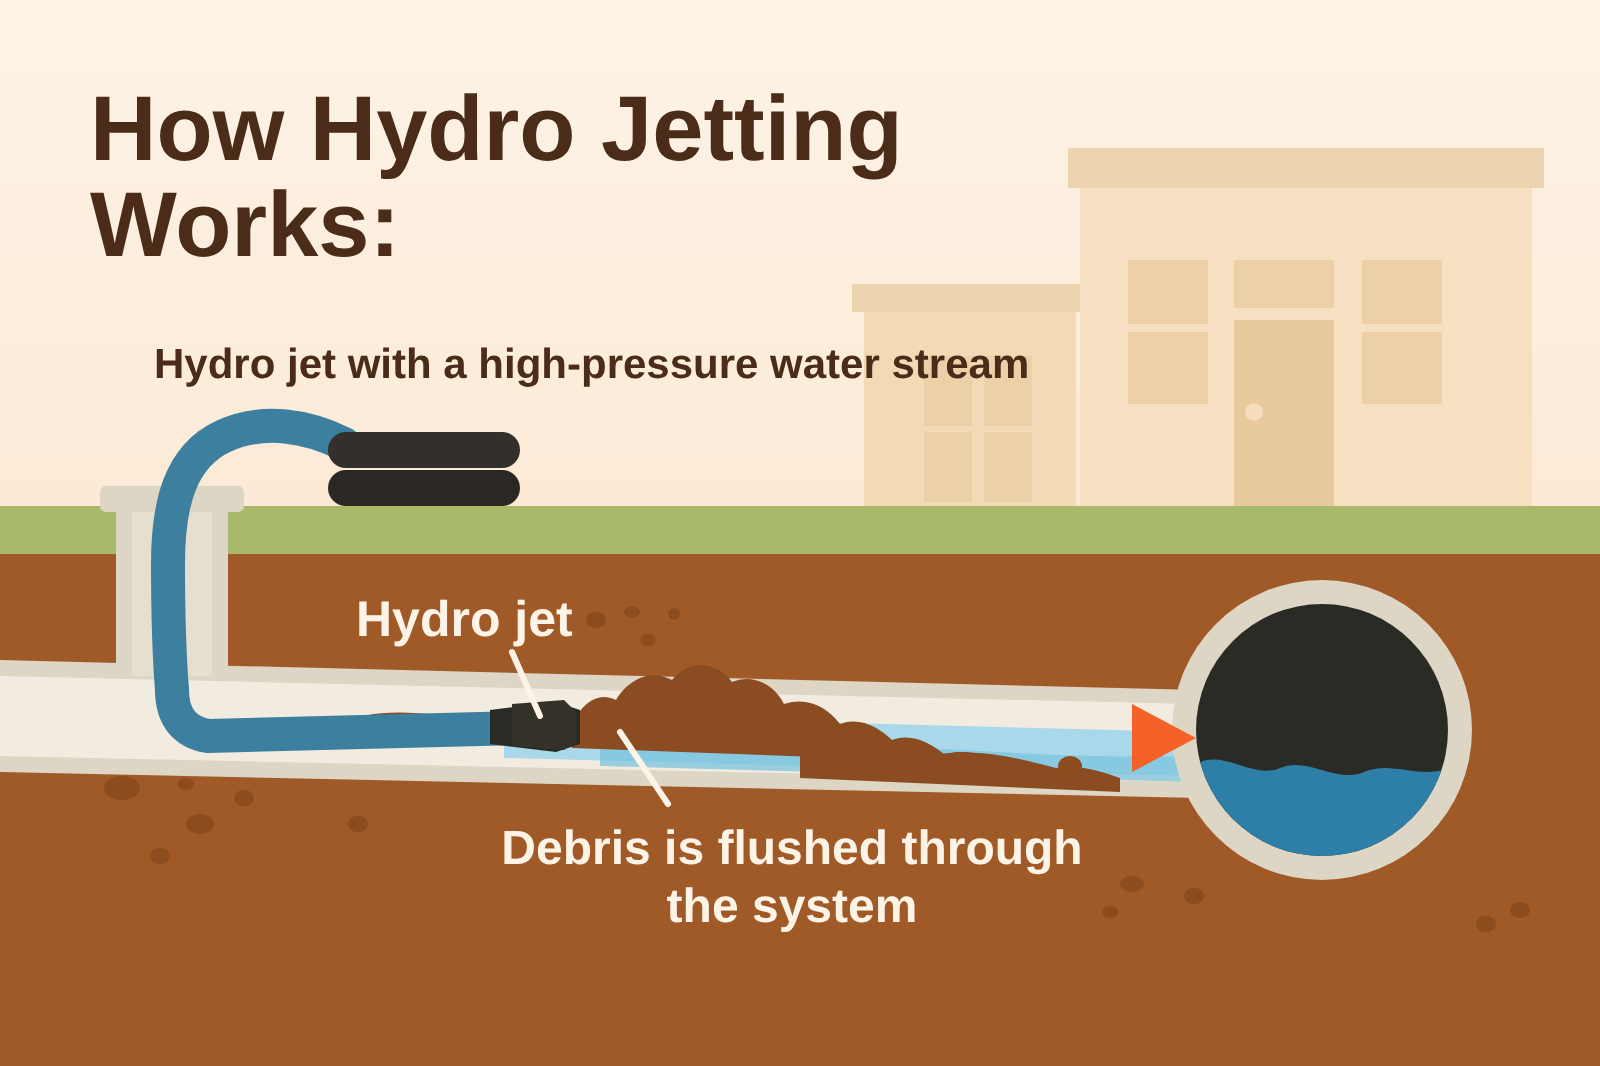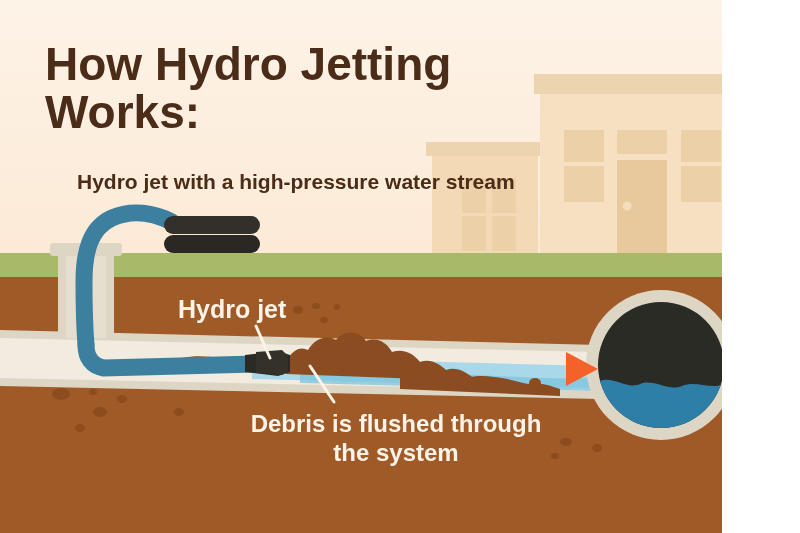--- a/index.html
+++ b/index.html
@@ -2,21 +2,21 @@
 <html><head>
 <meta charset="utf-8">
 <style>
   html, body {
     margin: 0;
     padding: 0;
     background: #ffffff;
   }
   #infographic {
     position: relative;
-    width: 722px;
+    width: 800px;
     height: 533px;
     overflow: hidden;
     font-family: "Liberation Sans", sans-serif;
     background: #fdeedd;
   }
   #infographic svg {
     display: block;
     width: 800px;
     height: 533px;
   }

